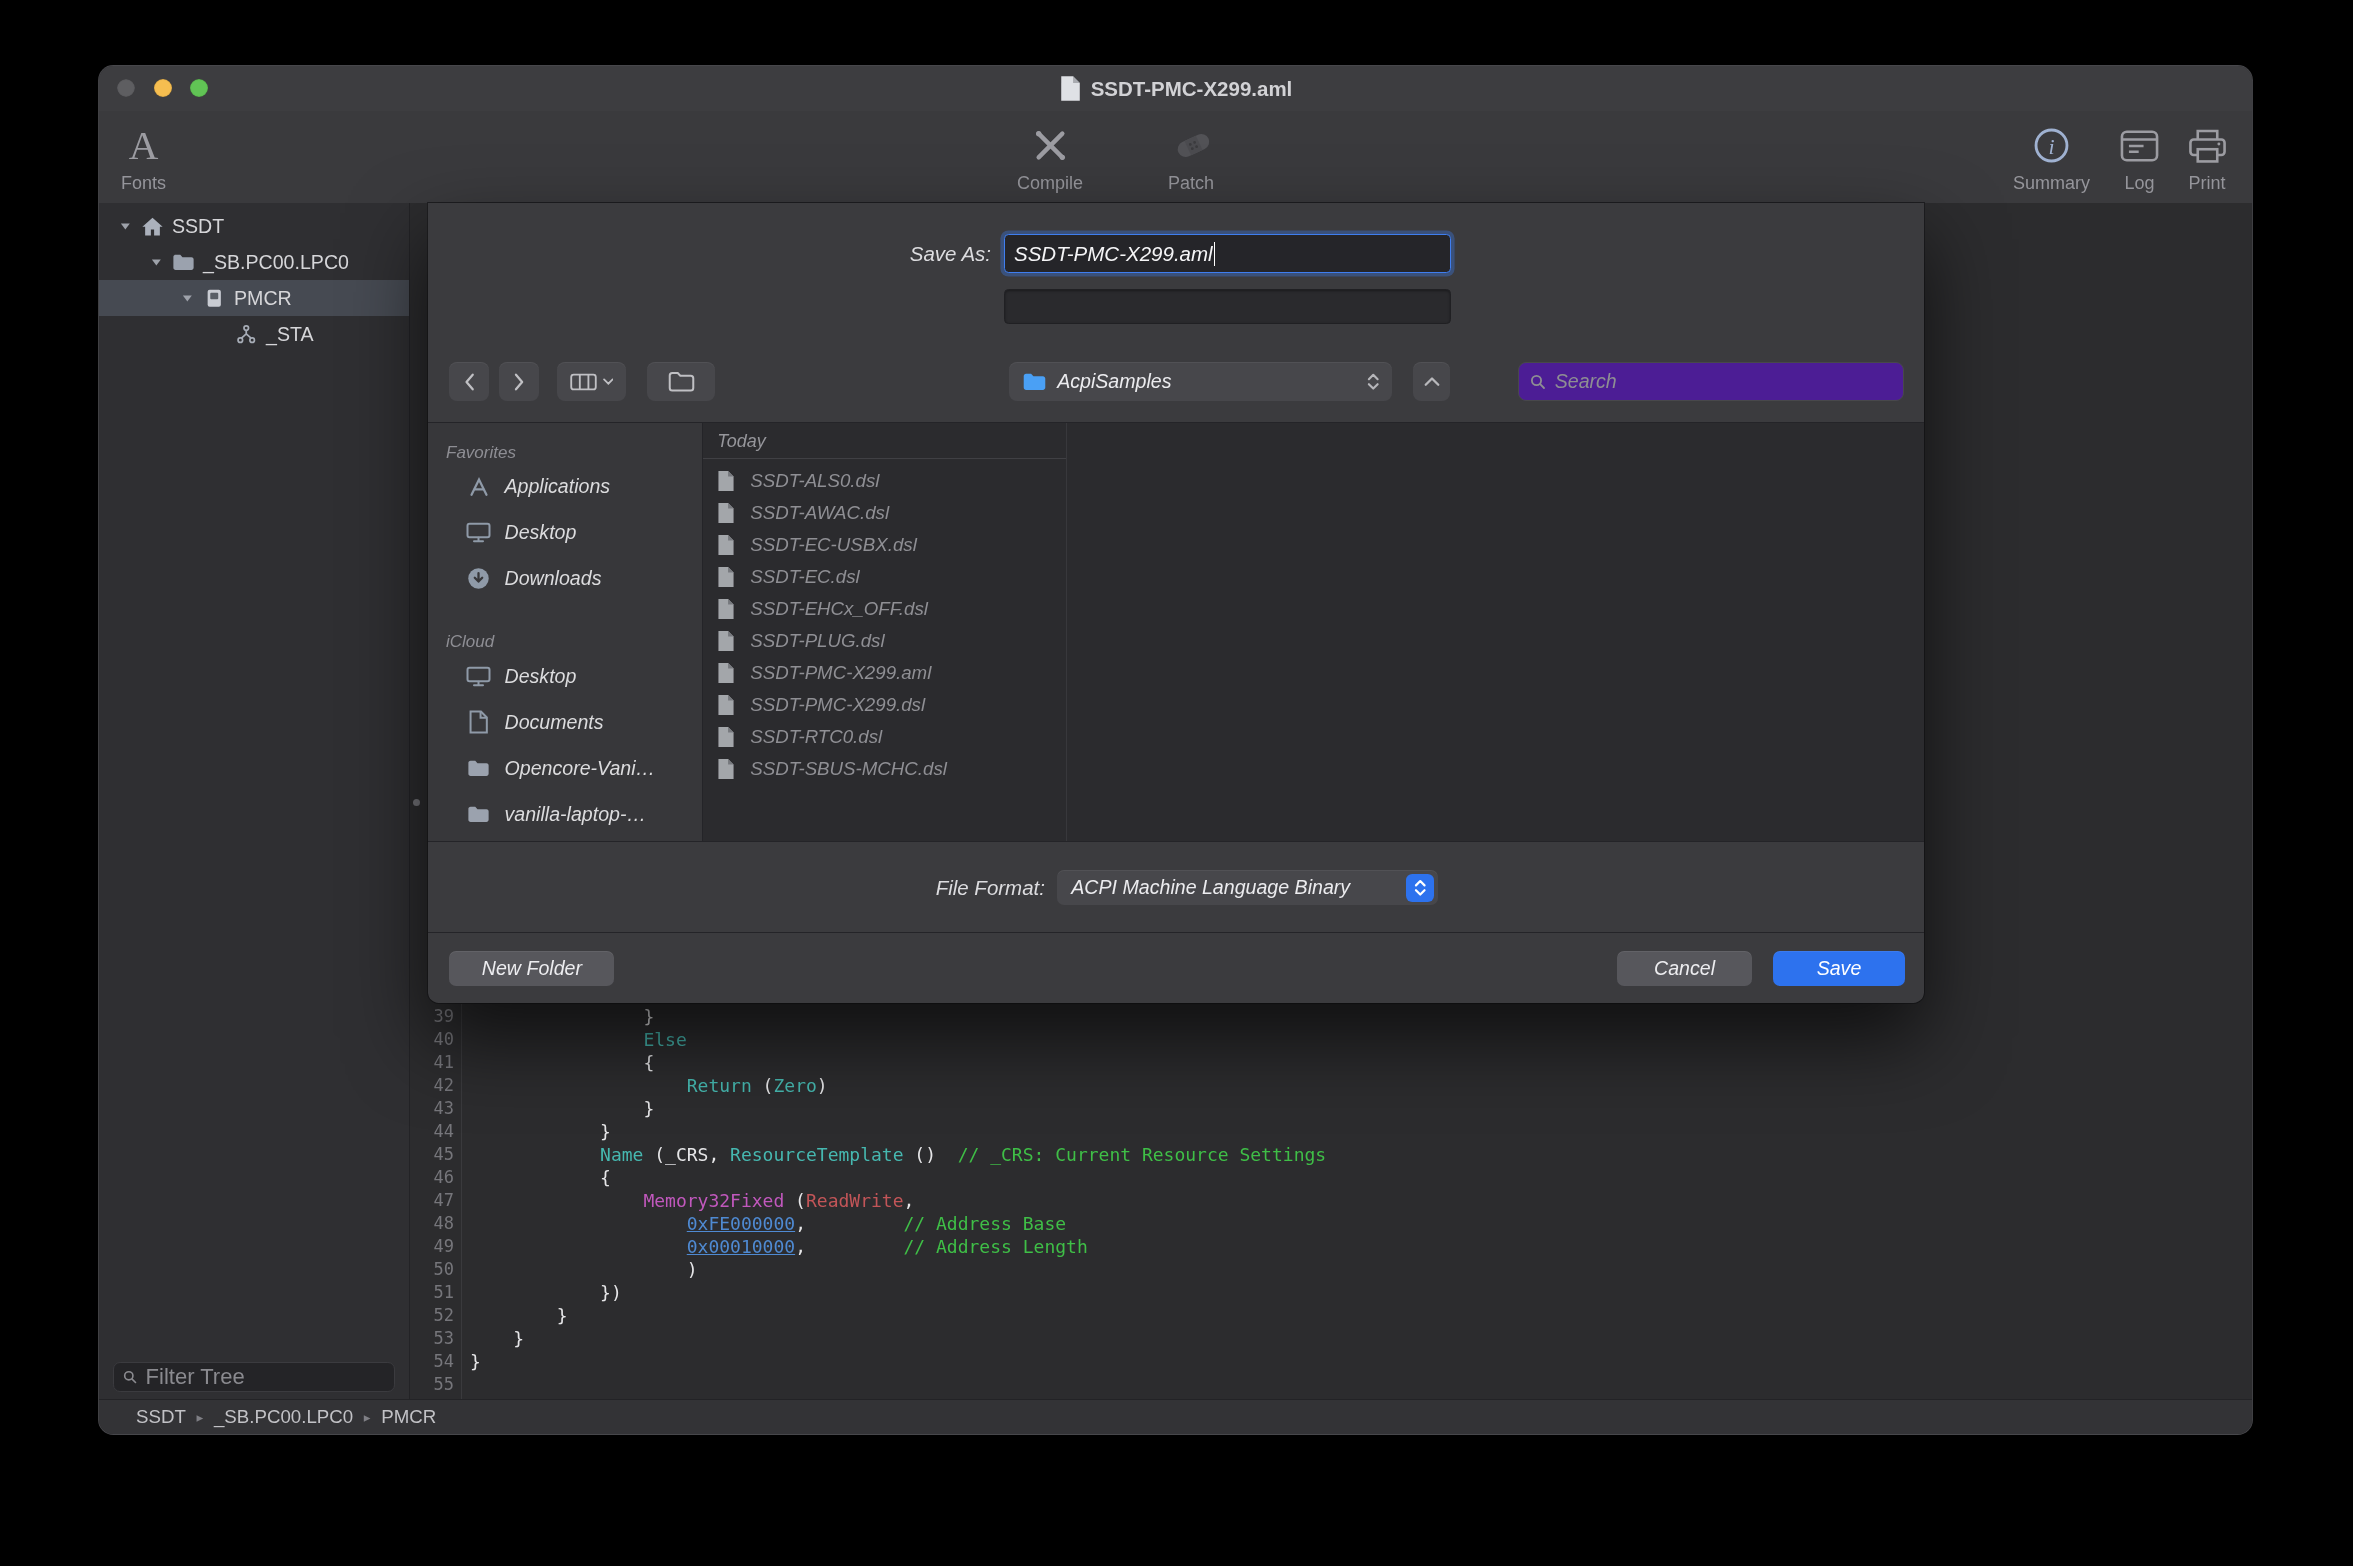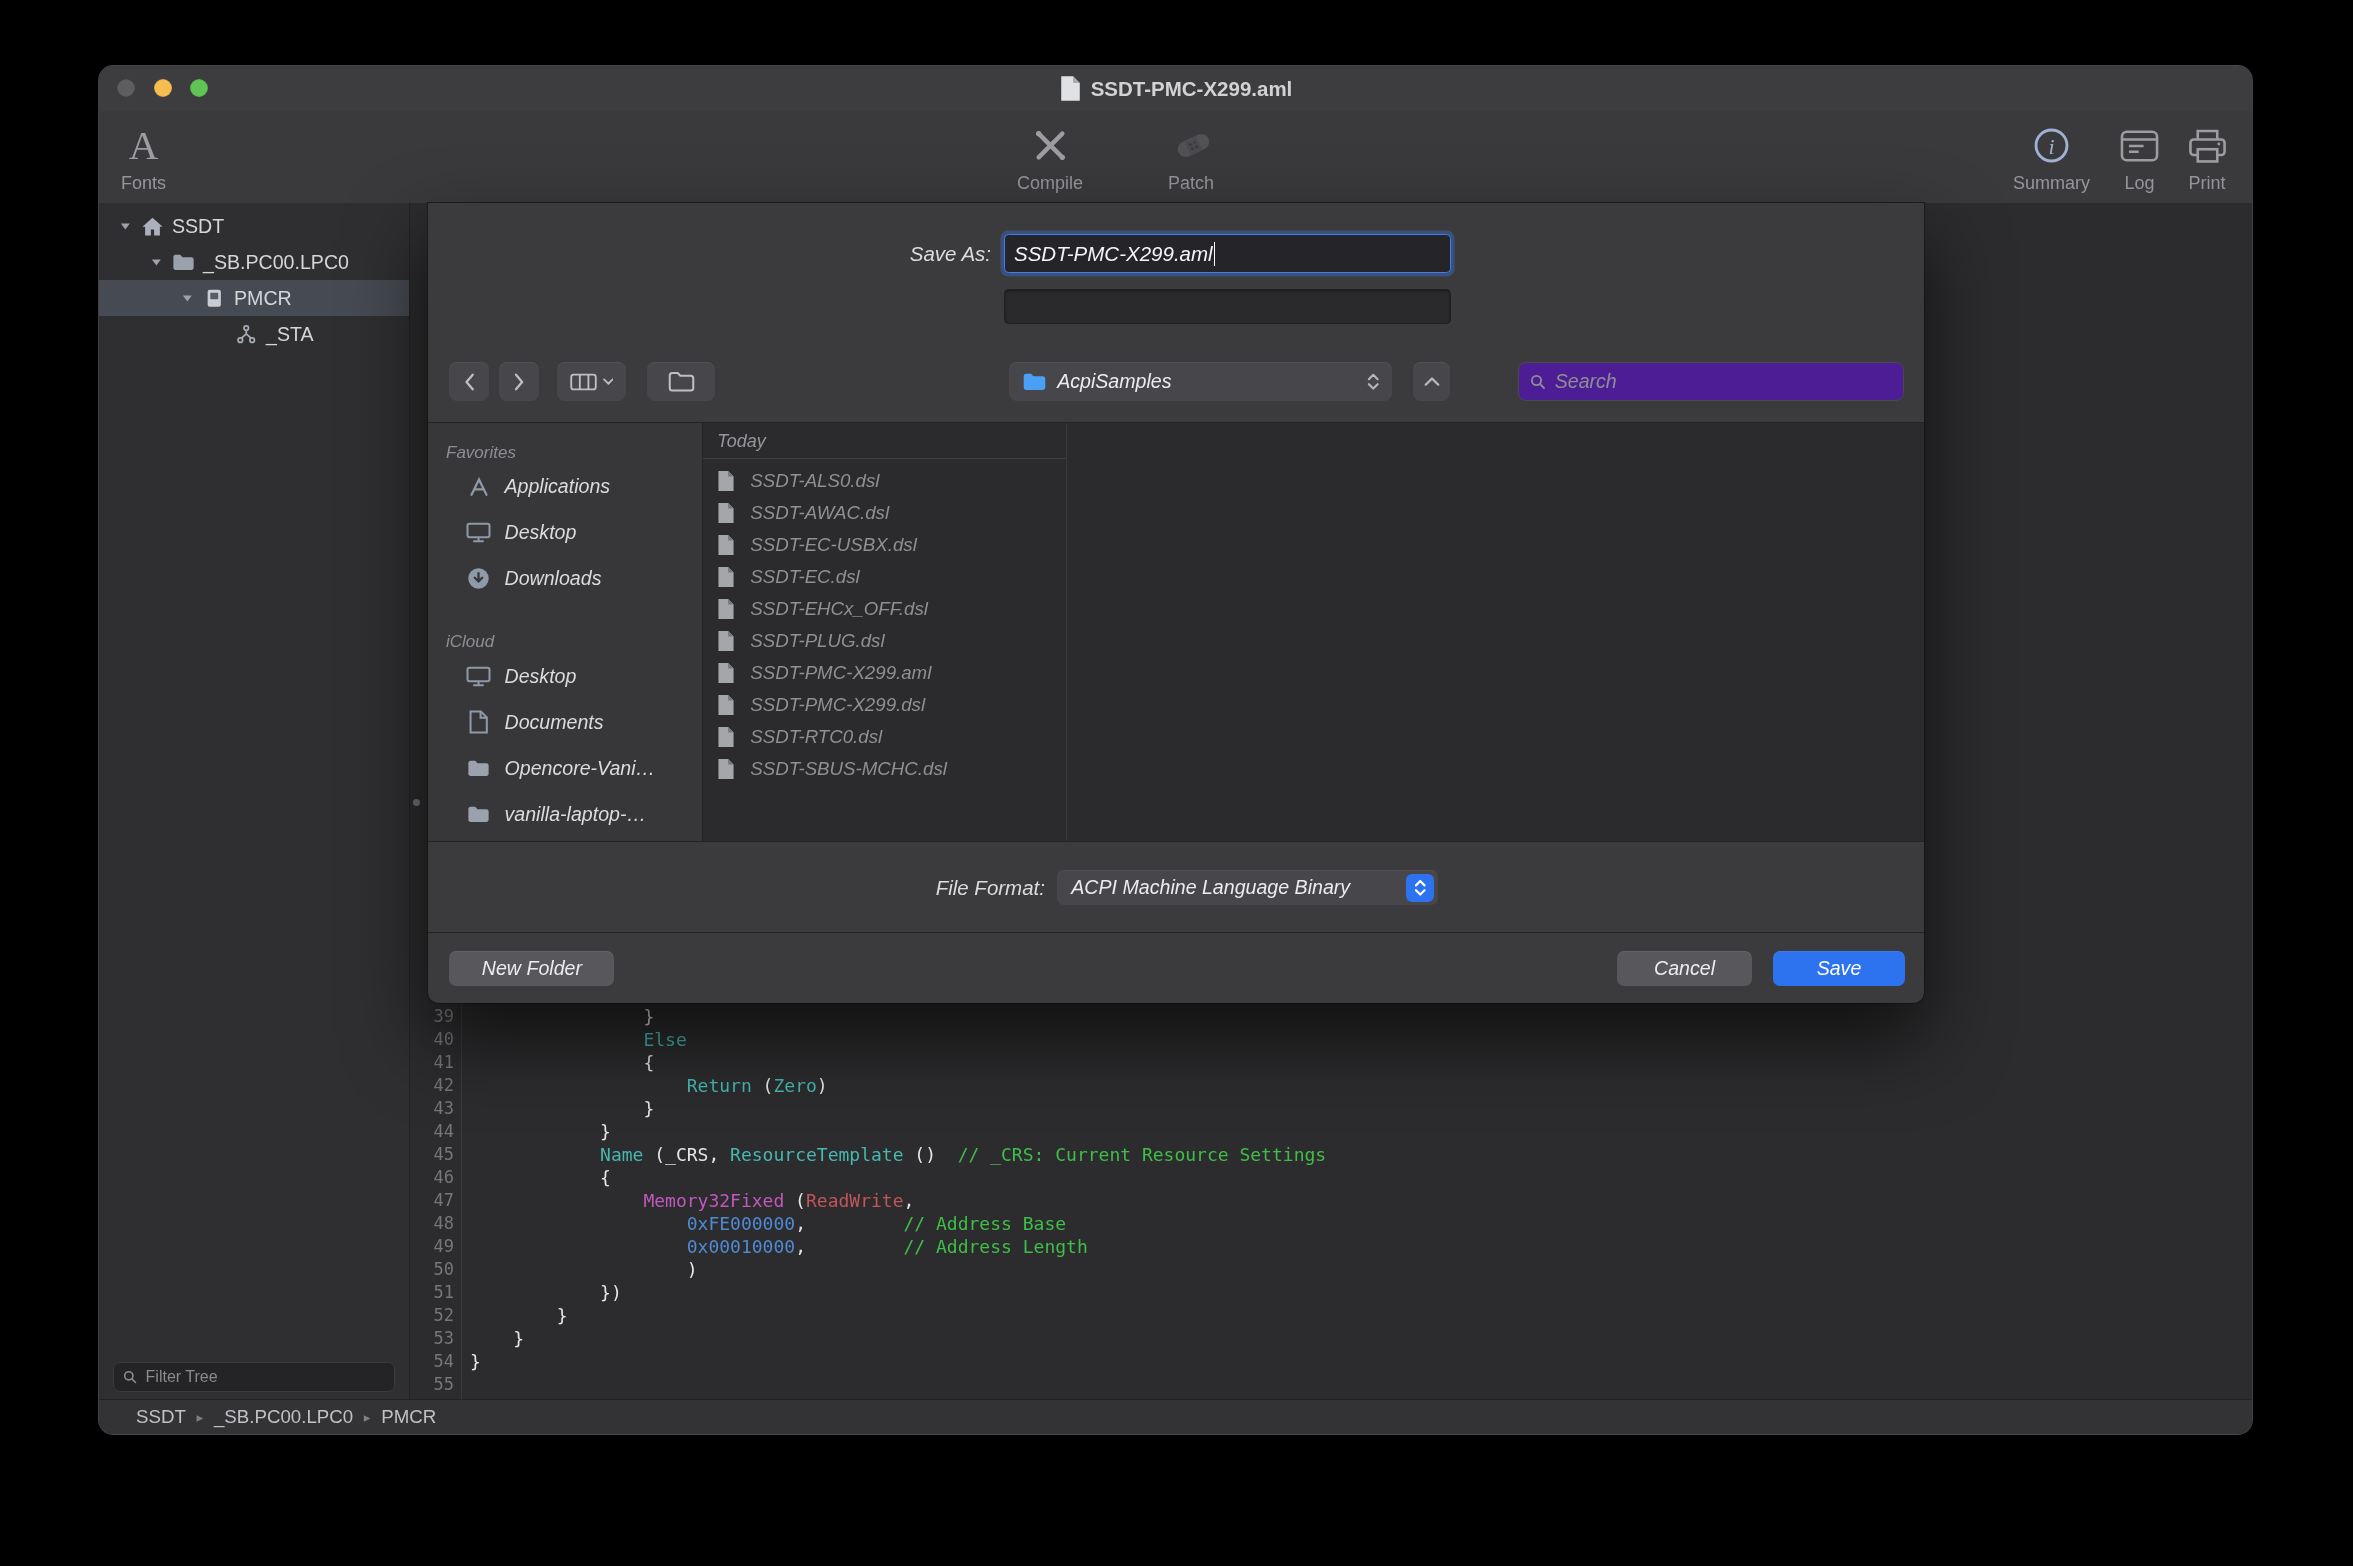--- a/index.html
+++ b/index.html
@@ -28,35 +28,35 @@
   
   .content{position:absolute;left:0;top:137px;right:0;bottom:35px;}
   .sidebar{position:absolute;left:0;top:0;width:311px;height:100%;background:#2f2f32;border-right:0.9px solid #232326;}
   .treewrap{padding-top:5.3px;}
   .tree-row{display:flex;align-items:center;height:36px;color:#d6d6d9;font-size:19.6px;}
   .tree-row.selected{background:var(--selection);}
   .disclosure{width:21.4px;display:flex;justify-content:center;flex:none;}
   .tree-icon{width:32px;display:flex;justify-content:center;flex:none;}
   .tree-label{margin-left:3.6px;white-space:nowrap;}
   .filter-field{position:absolute;left:14.3px;bottom:7.1px;width:282px;height:30px;background:#242427;border:0.9px solid #3b3b3f;border-radius:7.1px;display:flex;align-items:center;gap:8px;padding-left:9px;}
-  .filter-ph{font-size:16px;color:#8a8a8f;}
+  .filter-ph{font-size:22px;color:#8a8a8f;}
   .split-dot{position:absolute;left:314px;top:596px;width:7.1px;height:7.1px;border-radius:50%;background:#737378;}
 
   .editor{position:absolute;left:311px;top:0;right:0;height:100%;background:#2c2c2e;overflow:hidden;}
   .gutter-sep{position:absolute;left:51px;top:0;bottom:0;width:0.9px;background:#3a3a3d;}
   .code-lines{position:absolute;top:802px;left:0;right:0;font-family:"DejaVu Sans Mono",monospace;font-size:18px;}
   .code-line{display:flex;height:23px;line-height:23px;}
   .ln{width:44px;text-align:right;color:#76767b;font-size:17px;flex:none;}
   .code{margin-left:16px;white-space:pre;}
   .tok-p{color:#e6e6e8;}
   .tok-k{color:var(--keyword);}
   .tok-c{color:var(--comment);}
   .tok-r{color:var(--resource);}
   .tok-a{color:var(--argument);}
-  .tok-n{color:var(--number);}
+  .tok-n{color:var(--number);text-decoration:underline;}
 
   
   .statusbar{position:absolute;left:0;bottom:0;width:100%;height:35px;background:#333336;border-top:0.9px solid #232326;display:flex;align-items:center;padding-left:37px;}
   .breadcrumb{display:flex;align-items:center;gap:10.7px;font-size:18.7px;color:#c2c2c6;}
   .bc-sep{color:#7f7f85;font-size:13.4px;padding-top:1.8px;}
 
   
   .sheet{position:absolute;left:329px;top:137px;width:1496px;height:800px;background:#3b3b3e;
     border-radius:0 0 10.7px 10.7px;box-shadow:0 36px 80px rgba(0,0,0,.65),0 0 0 0.9px #1e1e21;z-index:10;font-style:italic;}
   .sa-label,.tg-label,.ff-label{position:absolute;left:0;text-align:right;color:#dcdcdf;font-size:20.5px;}

